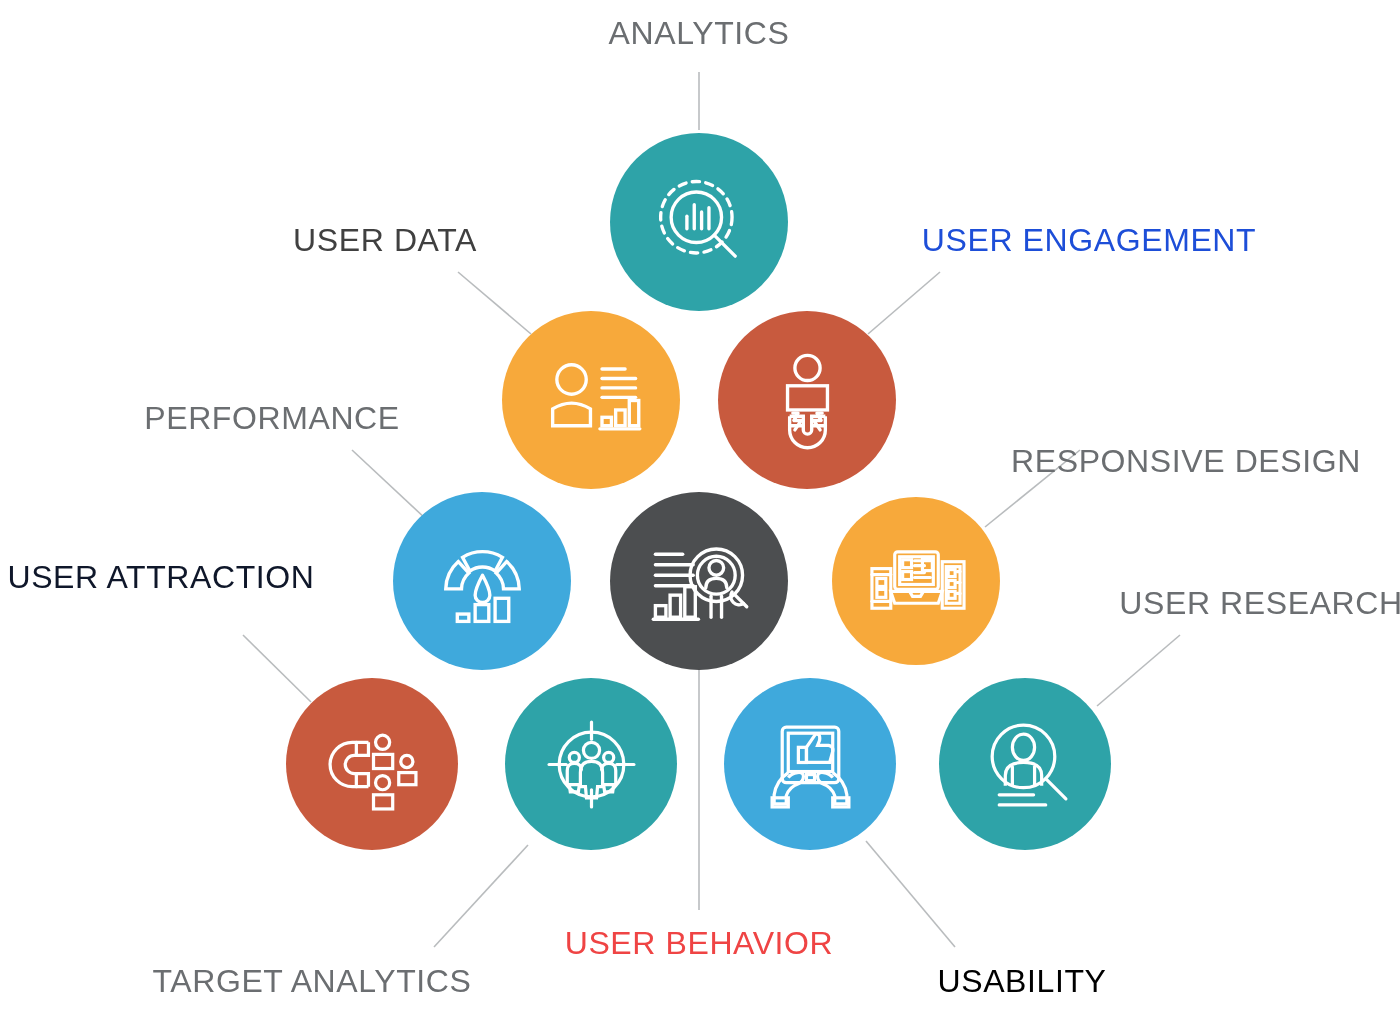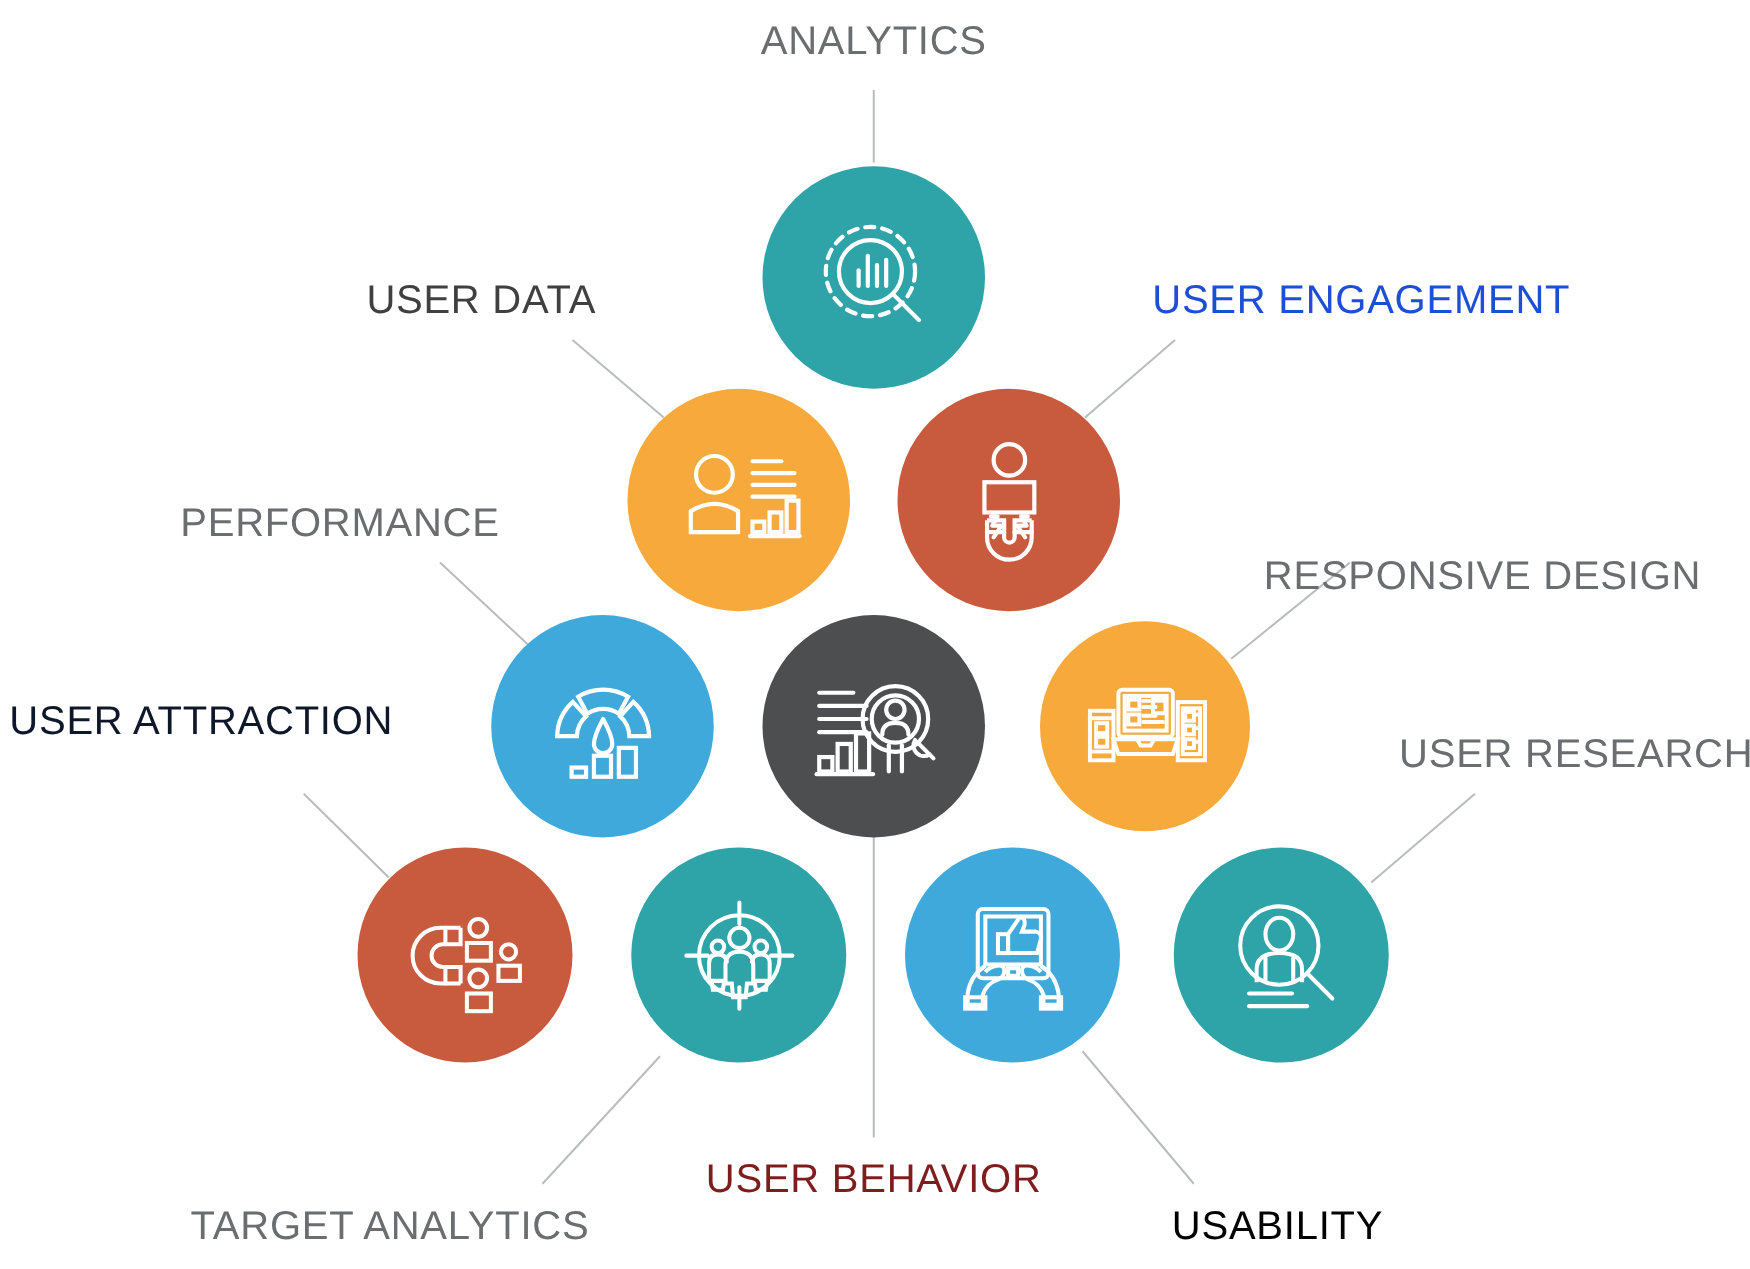--- a/index.html
+++ b/index.html
@@ -220,16 +220,16 @@
 
   <div id="labels">
       <div class="label c" style="left: 699px; top: 33px; color: rgb(107, 110, 113);">ANALYTICS</div>
       <div class="label c" style="left: 385px; top: 240px; color: #404040;">USER DATA</div>
       <div class="label c" style="left: 1089px; top: 240px; color: #1d4ed8;">USER ENGAGEMENT</div>
       <div class="label c" style="left: 244px; top: 418px; color: rgb(107, 110, 113); margin-left: 28px;">PERFORMANCE</div>
       <div class="label c" style="left: 1186px; top: 418px; color: rgb(107, 110, 113); margin-top: 43px;">RESPONSIVE DESIGN</div>
       <div class="label c" style="left: 161px; top: 577px; color: #0f172a;">USER ATTRACTION</div>
       <div class="label c" style="left: 1261px; top: 603px; color: rgb(107, 110, 113);">USER RESEARCH</div>
       <div class="label c" style="left: 312px; top: 981px; color: rgb(107, 110, 113);">TARGET ANALYTICS</div>
-      <div class="label c" style="left: 699px; top: 943px; color: #7f1d1d;">USER BEHAVIOR</div>
+      <div class="label c" style="left: 699px; top: 943px; color: #ef4444;">USER BEHAVIOR</div>
       <div class="label c" style="left: 1022px; top: 981px; color: #000000;">USABILITY</div>
     </div>
 </div>
 
 </body></html>

